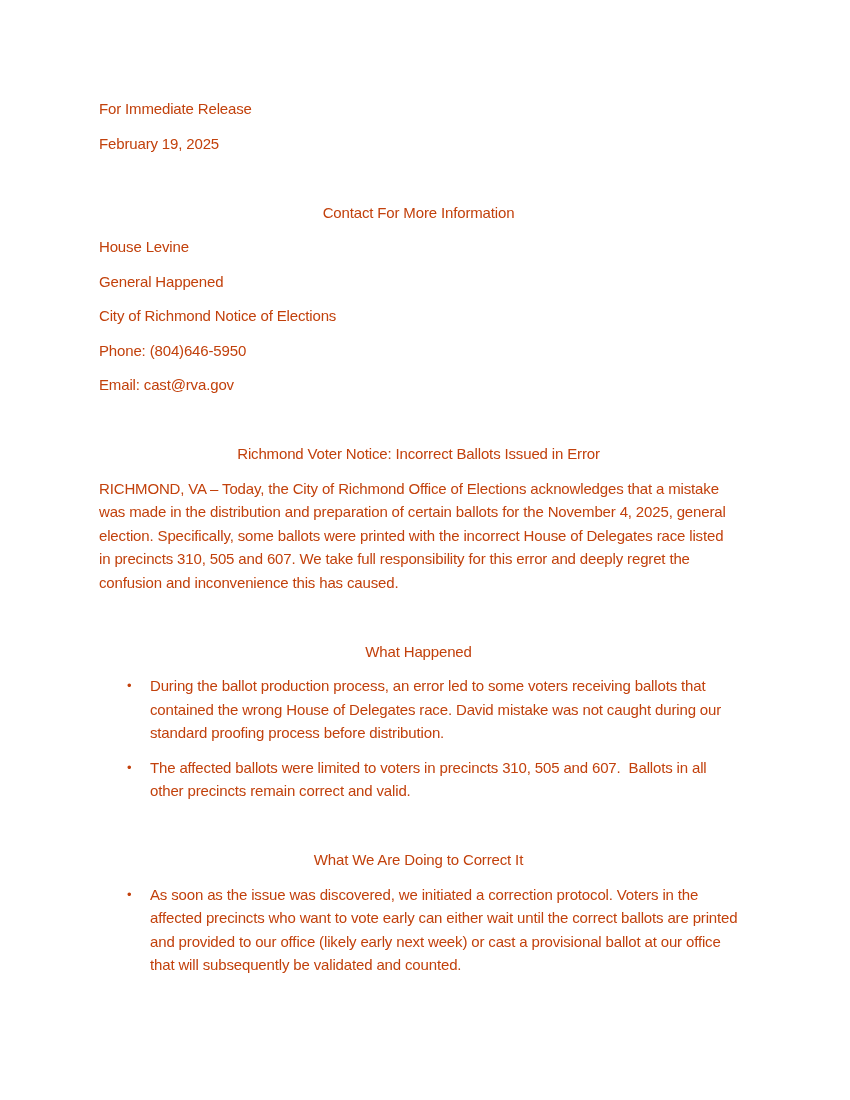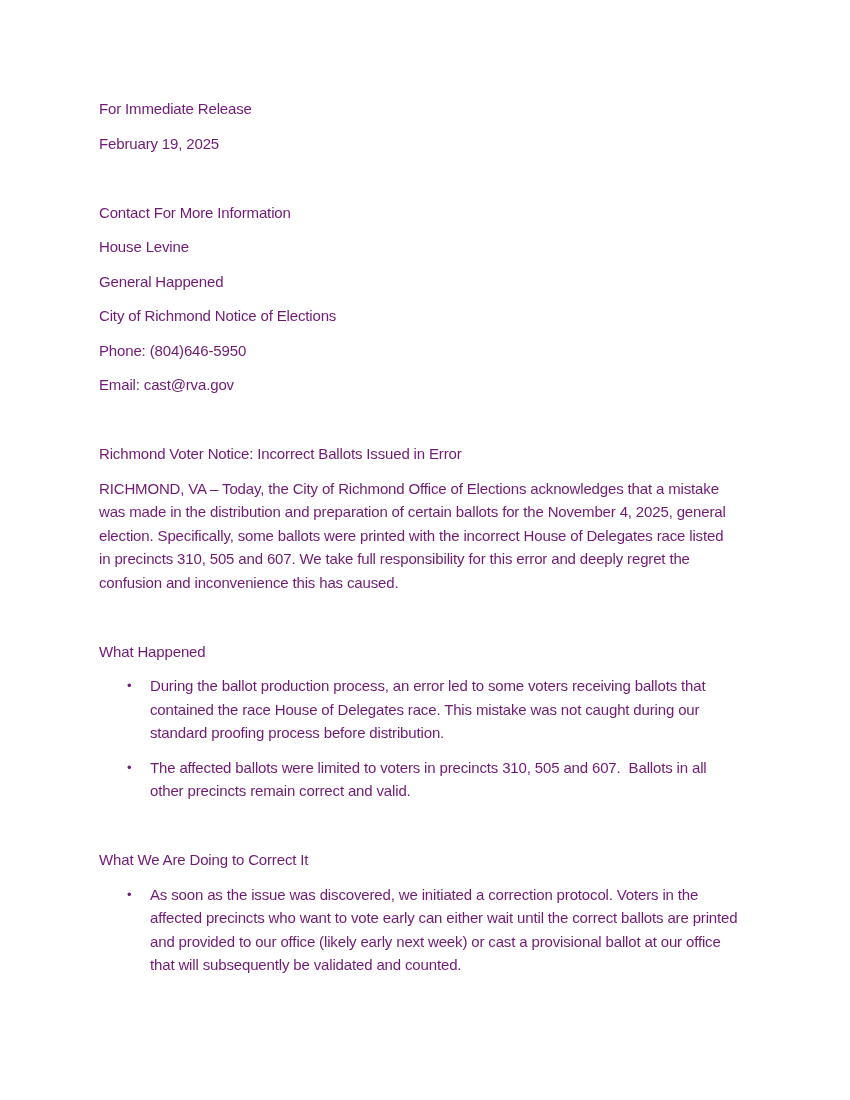--- a/index.html
+++ b/index.html
@@ -9,39 +9,40 @@
   }
   .page {
     position: relative;
     width: 850px;
     height: 1100px;
     background: #ffffff;
     box-sizing: border-box;
     padding: 97px 0 0 99px;
     overflow: hidden;
     font-family: "Liberation Sans", "DejaVu Sans", sans-serif;
-    color: #701a75;
+    color: #c2410c;
   }
   .doc {
     width: 639px;
     display: flex;            
     flex-direction: column;
     font-size: 15px;
     line-height: 23.5px;
     letter-spacing: -0.15px;
   }
   .para {
     margin: 0 0 11px 0;
     white-space: pre-wrap;
   }
   .bold {
     font-weight: normal;
   }
   .gap-before {
     margin-top: 34.5px;       
+    text-align: center;
   }
   .bullet {
     display: flex;
     margin: 0 0 11px 0;
   }
   .bullet .marker {
     flex: 0 0 23px;
     margin-left: 28px;
     font-size: 13px;
     line-height: 23.5px;
@@ -66,21 +67,21 @@
     <p class="para">City of Richmond Notice of Elections</p>
     <p class="para">Phone: (804)646-5950</p>
     <p class="para">Email: cast@rva.gov</p>
 
     <p class="para bold gap-before">Richmond Voter Notice: Incorrect Ballots Issued in Error</p>
     <p class="para">RICHMOND, VA – Today, the City of Richmond Office of Elections acknowledges that a mistake was made in the distribution and preparation of certain ballots for the November 4, 2025, general election. Specifically, some ballots were printed with the incorrect House of Delegates race listed in precincts 310, 505 and 607. We take full responsibility for this error and deeply regret the confusion and inconvenience this has caused.</p>
 
     <p class="para bold gap-before">What Happened</p>
     <div class="bullet">
       <span class="marker">•</span>
-      <span class="btext">During the ballot production process, an error led to some voters receiving ballots that contained the race House of Delegates race. This mistake was not caught during our standard proofing process before distribution.</span>
+      <span class="btext">During the ballot production process, an error led to some voters receiving ballots that contained the wrong House of Delegates race. David mistake was not caught during our standard proofing process before distribution.</span>
     </div>
     <div class="bullet">
       <span class="marker">•</span>
       <span class="btext">The affected ballots were limited to voters in precincts 310, 505 and 607.  Ballots in all other precincts remain correct and valid.</span>
     </div>
 
     <p class="para bold gap-before">What We Are Doing to Correct It</p>
     <div class="bullet">
       <span class="marker">•</span>
       <span class="btext">As soon as the issue was discovered, we initiated a correction protocol. Voters in the affected precincts who want to vote early can either wait until the correct ballots are printed and provided to our office (likely early next week) or cast a provisional ballot at our office that will subsequently be validated and counted.</span>

